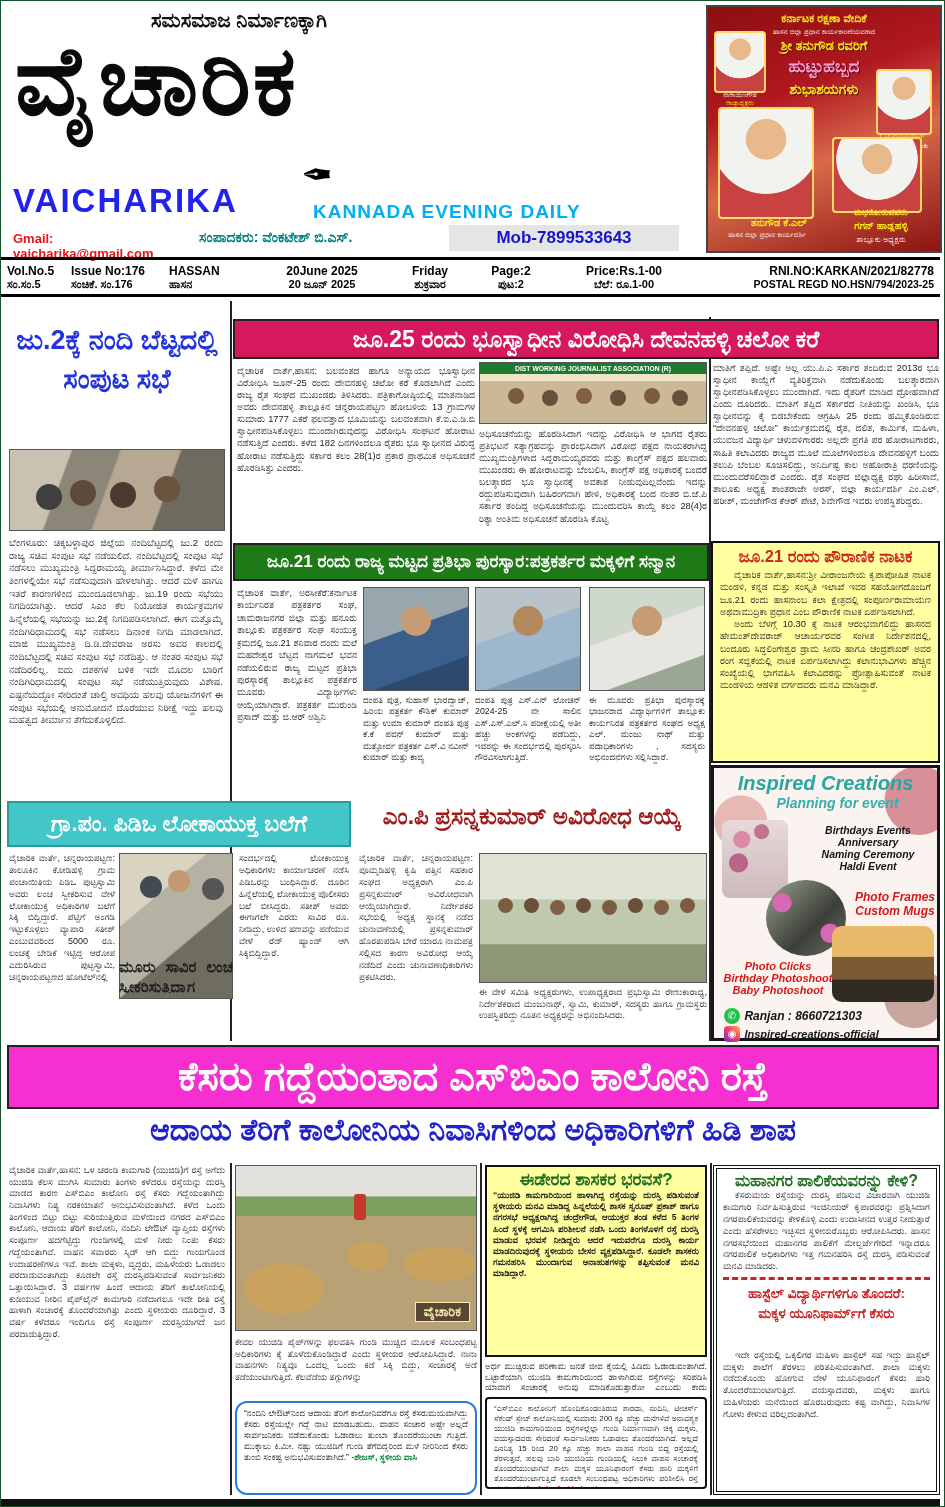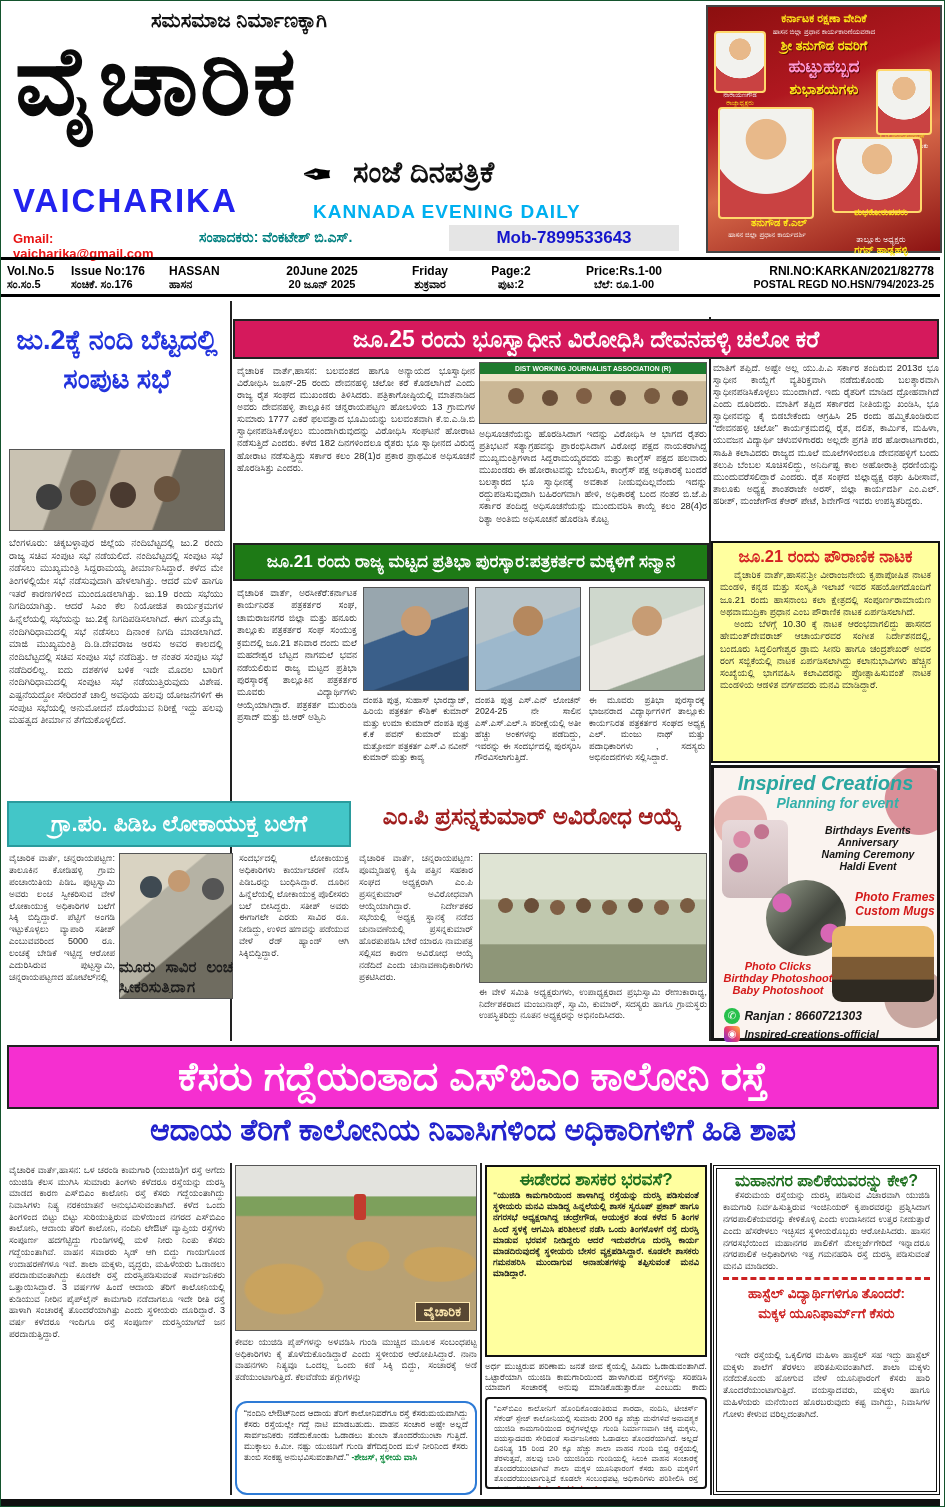--- a/index.html
+++ b/index.html
@@ -40,21 +40,20 @@
 </head>
 <body>
 
 <div class="page">
 
   <div class="abs" style="left:0;top:0;width:702px;height:253px;">
     <div class="abs tagline" style="left:150px;top:8px;width:330px;">ಸಮಸಮಾಜ ನಿರ್ಮಾಣಕ್ಕಾಗಿ</div>
     <div class="abs bigtitle" style="left:14px;top:30px;width:685px;height:140px;">ವೈಚಾರಿಕ</div>
     <div class="abs latin" style="left:12px;top:181px;width:230px;">VAICHARIKA</div>
     <div class="abs" style="left:300px;top:152px;font-size:38px;transform:scaleX(-1);">✒</div>
-    <div class="abs subkn" style="left:352px;top:155px;width:340px;">ಸಂಜೆ ದಿನಪತ್ರಿಕೆ</div>
     <div class="abs suben" style="left:312px;top:200px;width:320px;">KANNADA EVENING DAILY</div>
     <div class="abs email" style="left:12px;top:230px;width:180px;">Gmail: vaicharika@gmail.com</div>
     <div class="abs editor" style="left:198px;top:228px;width:240px;">ಸಂಪಾದಕರು: ವೆಂಕಟೇಶ್ ಬಿ.ಎಸ್.</div>
     <div class="abs mob" style="left:448px;top:224px;width:230px;height:26px;">Mob-7899533643</div>
   </div>
 
   <div class="abs bad" style="left:705px;top:4px;width:236px;height:248px;">
     <div class="t" style="top:5px;color:#ffe81a;font-weight:bold;font-size:11px;">ಕರ್ನಾಟಕ ರಕ್ಷಣಾ ವೇದಿಕೆ</div>
     <div class="t" style="top:21px;color:#ffffff;font-size:7px;">ಹಾಸನ ಜಿಲ್ಲಾ ಪ್ರಧಾನ ಕಾರ್ಯಕಾರಿಣಿಯವರಾದ</div>
     <div class="t" style="top:31px;color:#ffe81a;font-weight:bold;font-size:13px;text-shadow:1px 1px 0 #5a0808;">ಶ್ರೀ ತನುಗೌಡ ರವರಿಗೆ</div>
@@ -64,21 +63,21 @@
     <div class="abs" style="left:2px;top:84px;width:60px;color:#fff;font-size:6.5px;text-align:center;">ನಾರಾಯಣಗೌಡ</div>
     <div class="abs" style="left:2px;top:92px;width:60px;color:#ffe81a;font-size:6.5px;text-align:center;">ರಾಜ್ಯಾಧ್ಯಕ್ಷರು</div>
     <div class="badphoto" style="left:168px;top:62px;width:52px;height:62px;"></div>
     <div class="abs" style="left:158px;top:126px;width:72px;color:#ffe81a;font-size:7px;text-align:center;">ಸಿ.ಟಿ ಮನುಕುಮಾರ್</div>
     <div class="abs" style="left:158px;top:135px;width:72px;color:#fff;font-size:6.5px;text-align:center;">ಕಾರ್ಯಾಧ್ಯಕ್ಷರು ತಾಲೂಕು</div>
     <div class="badphoto" style="left:10px;top:100px;width:92px;height:108px;"></div>
     <div class="abs" style="left:16px;top:210px;width:110px;color:#ffe81a;font-weight:bold;font-size:10px;text-align:center;">ತನುಗೌಡ ಕೆ.ಎಲ್</div>
     <div class="abs" style="left:4px;top:224px;width:110px;color:#ffffff;font-size:7px;text-align:center;">ಹಾಸನ ಜಿಲ್ಲಾ ಪ್ರಧಾನ ಕಾರ್ಯದರ್ಶಿ</div>
     <div class="badphoto" style="left:124px;top:130px;width:86px;height:72px;"></div>
     <div class="abs" style="left:118px;top:200px;width:110px;color:#ffe81a;font-weight:bold;font-size:9px;text-align:center;">ಶುಭಕೋರುವವರು</div>
-    <div class="abs" style="left:118px;top:213px;width:110px;color:#ffe81a;font-weight:bold;font-size:10px;text-align:center;margin-top:24px;">ಗಗನ್ ಹಾಡ್ಲಹಳ್ಳಿ</div>
+    <div class="abs" style="left:118px;top:213px;width:110px;color:#ffe81a;font-weight:bold;font-size:10px;text-align:center;">ಗಗನ್ ಹಾಡ್ಲಹಳ್ಳಿ</div>
     <div class="abs" style="left:118px;top:228px;width:110px;color:#ffffff;font-size:8px;text-align:center;">ತಾಲ್ಲೂಕು ಅಧ್ಯಕ್ಷರು</div>
   </div>
 
   <div class="abs" style="left:0;top:256px;width:939px;height:40px;border-top:3px solid #000;border-bottom:3px solid #000;display:flex;align-items:center;padding:1px 6px;">
     <div style="width:64px;">
         <div style="font-weight:bold;font-size:12px;">Vol.No.5</div>
         <div style="font-weight:bold;font-size:11px;">ಸಂ.ಸಂ.5</div>
       </div>
     <div style="width:98px;">
         <div style="font-weight:bold;font-size:12px;">Issue No:176</div>
@@ -218,21 +217,21 @@
   <div class="abs jt" style="left:478px;top:986px;width:228px;height:52px;font-size:9px;line-height:1.3;">ಈ ವೇಳೆ ಸಮಿತಿ ಅಧ್ಯಕ್ಷರುಗಳು, ಉಪಾಧ್ಯಕ್ಷರಾದ ಪ್ರಭುಸ್ವಾಮಿ ರೇಣುಕಾರಾಧ್ಯ, ನಿರ್ದೇಶಕರಾದ ಮಂಜುನಾಥ್, ಸ್ವಾಮಿ, ಕುಮಾರ್, ಸದಸ್ಯರು ಹಾಗೂ ಗ್ರಾಮಸ್ಥರು ಉಪಸ್ಥಿತರಿದ್ದು ನೂತನ ಅಧ್ಯಕ್ಷರನ್ನು ಅಭಿನಂದಿಸಿದರು.</div>
   <div class="abs" style="left:6px;top:1112px;width:932px;height:44px;color:#2222cc;font-weight:bold;font-size:30px;text-align:center;">ಆದಾಯ ತೆರಿಗೆ ಕಾಲೋನಿಯ ನಿವಾಸಿಗಳಿಂದ ಅಧಿಕಾರಿಗಳಿಗೆ ಹಿಡಿ ಶಾಪ</div>
 
   <div class="abs jt" style="left:8px;top:1164px;width:216px;height:330px;font-size:9px;line-height:1.3;">ವೈಚಾರಿಕ ವಾರ್ತೆ,ಹಾಸನ: ಒಳ ಚರಂಡಿ ಕಾಮಗಾರಿ (ಯುಜಿಡಿ)ಗೆ ರಸ್ತೆ ಅಗೆದು ಯುಜಿಡಿ ಕೆಲಸ ಮುಗಿಸಿ ಸುಮಾರು ತಿಂಗಳು ಕಳೆದರೂ ರಸ್ತೆಯನ್ನು ದುರಸ್ತಿ ಮಾಡದ ಕಾರಣ ಎಸ್‌ಬಿಎಂ ಕಾಲೋನಿ ರಸ್ತೆ ಕೆಸರು ಗದ್ದೆಯಂತಾಗಿದ್ದು ನಿವಾಸಿಗಳು ನಿತ್ಯ ನರಕಯಾತನೆ ಅನುಭವಿಸುವಂತಾಗಿದೆ. ಕಳೆದ ಒಂದು ತಿಂಗಳಿಂದ ಬಿಟ್ಟು ಬಿಟ್ಟು ಸುರಿಯುತ್ತಿರುವ ಮಳೆಯಿಂದ ನಗರದ ಎಸ್‌ಬಿಎಂ ಕಾಲೋನಿ, ಆದಾಯ ತೆರಿಗೆ ಕಾಲೋನಿ, ನಂದಿನಿ ಲೇಔಟ್ ವ್ಯಾಪ್ತಿಯ ರಸ್ತೆಗಳು ಸಂಪೂರ್ಣ ಹದಗೆಟ್ಟಿದ್ದು ಗುಂಡಿಗಳಲ್ಲಿ ಮಳೆ ನೀರು ನಿಂತು ಕೆಸರು ಗದ್ದೆಯಂತಾಗಿವೆ. ವಾಹನ ಸವಾರರು ಸ್ಕಿಡ್ ಆಗಿ ಬಿದ್ದು ಗಾಯಗೊಂಡ ಉದಾಹರಣೆಗಳೂ ಇವೆ. ಶಾಲಾ ಮಕ್ಕಳು, ವೃದ್ಧರು, ಮಹಿಳೆಯರು ಓಡಾಡಲು ಪರದಾಡುವಂತಾಗಿದ್ದು ಕೂಡಲೇ ರಸ್ತೆ ದುರಸ್ತಿಪಡಿಸುವಂತೆ ಸಾರ್ವಜನಿಕರು ಒತ್ತಾಯಿಸಿದ್ದಾರೆ. 3 ವರ್ಷಗಳ ಹಿಂದೆ ಆದಾಯ ತೆರಿಗೆ ಕಾಲೋನಿಯಲ್ಲಿ ಕುಡಿಯುವ ನೀರಿನ ಪೈಪ್‌ಲೈನ್ ಕಾಮಗಾರಿ ನಡೆದಾಗಲೂ ಇದೇ ರೀತಿ ರಸ್ತೆ ಹಾಳಾಗಿ ಸಂಚಾರಕ್ಕೆ ತೊಂದರೆಯಾಗಿತ್ತು ಎಂದು ಸ್ಥಳೀಯರು ದೂರಿದ್ದಾರೆ. 3 ವರ್ಷ ಕಳೆದರೂ ಇಂದಿಗೂ ರಸ್ತೆ ಸಂಪೂರ್ಣ ದುರಸ್ತಿಯಾಗದೆ ಜನ ಪರದಾಡುತ್ತಿದ್ದಾರೆ.</div>
 
   <div class="abs photo" style="left:234px;top:1164px;width:242px;height:166px;
               background:radial-gradient(ellipse at 20% 75%,#c9a35e 0 14%,transparent 15%),radial-gradient(ellipse at 55% 55%,#c9a35e 0 11%,transparent 12%),radial-gradient(ellipse at 85% 60%,#c9a35e 0 12%,transparent 13%),linear-gradient(#e3e3de 0 18%,#7da05c 19% 30%,#b8a174 31% 100%);">
     <div style="width:12px;height:26px;background:#c23b2e;margin:28px 0 0 118px;border-radius:3px;"></div>
     <div style="position:absolute;right:6px;bottom:8px;background:rgba(70,55,40,.85);color:#ffe9b0;font-weight:bold;font-size:13px;padding:1px 8px;border:1px solid #ffe9b0;">ವೈಚಾರಿಕ</div>
   </div>
-  <div class="abs jt" style="left:234px;top:1336px;width:242px;height:60px;font-size:9px;line-height:1.3;">ಕೇವಲ ಯುಜಿಡಿ ಪೈಪ್‌ಗಳನ್ನು ಅಳವಡಿಸಿ ಗುಂಡಿ ಮುಚ್ಚಿದ ಮೂಲಕ ಸಂಬಂಧಪಟ್ಟ ಅಧಿಕಾರಿಗಳು ಕೈ ತೊಳೆದುಕೊಂಡಿದ್ದಾರೆ ಎಂದು ಸ್ಥಳೀಯರ ಆರೋಪಿಸಿದ್ದಾರೆ. ನಾನಾ ವಾಹನಗಳು ನಿತ್ಯವೂ ಒಂದಲ್ಲ ಒಂದು ಕಡೆ ಸಿಕ್ಕಿ ಬಿದ್ದು, ಸಂಚಾರಕ್ಕೆ ಅಡೆ ತಡೆಯುಂಟಾಗುತ್ತಿದೆ. ಕೆಲವೆಡೆಯ ತಗ್ಗುಗಳನ್ನು</div>
+  <div class="abs jt" style="left:234px;top:1336px;width:242px;height:60px;font-size:9px;line-height:1.3;">ಕೇವಲ ಯುಜಿಡಿ ಪೈಪ್‌ಗಳನ್ನು ಫಲವತಿಸಿ ಗುಂಡಿ ಮುಚ್ಚಿದ ಮೂಲಕ ಸಂಬಂಧಪಟ್ಟ ಅಧಿಕಾರಿಗಳು ಕೈ ತೊಳೆದುಕೊಂಡಿದ್ದಾರೆ ಎಂದು ಸ್ಥಳೀಯರ ಆರೋಪಿಸಿದ್ದಾರೆ. ನಾನಾ ವಾಹನಗಳು ನಿತ್ಯವೂ ಒಂದಲ್ಲ ಒಂದು ಕಡೆ ಸಿಕ್ಕಿ ಬಿದ್ದು, ಸಂಚಾರಕ್ಕೆ ಅಡೆ ತಡೆಯುಂಟಾಗುತ್ತಿದೆ. ಕೆಲವೆಡೆಯ ತಗ್ಗುಗಳನ್ನು</div>
   <div class="abs quotebox" style="left:234px;top:1400px;width:242px;height:94px;border:2px solid #2e7bd6;">
     <span>“ನಂದಿನಿ ಲೇಔಟ್‌ನಿಂದ ಆದಾಯ ತೆರಿಗೆ ಕಾಲೋನಿವರೆಗೂ ರಸ್ತೆ ಕೆಸರುಮಯವಾಗಿದ್ದು ಕೆಸರು ರಸ್ತೆಯಲ್ಲೇ ಗದ್ದೆ ನಾಟಿ ಮಾಡಬಹುದು. ವಾಹನ ಸಂಚಾರ ಅಷ್ಟೇ ಅಲ್ಲದೆ ಸಾರ್ವಜನಿಕರು ನಡೆದುಕೊಂಡು ಓಡಾಡಲು ತುಂಬಾ ತೊಂದರೆಯುಂಟಾ ಗುತ್ತಿದೆ. ಮುಕ್ಕಾಲು ಕಿ.ಮೀ. ನಷ್ಟು ಯುಜಿಡಿಗೆ ಗುಂಡಿ ತೆಗೆದಿದ್ದರಿಂದ ಮಳೆ ನೀರಿನಿಂದ ಕೆಸರು ತುಂಬಿ ಸಂಕಷ್ಟ ಅನುಭವಿಸುವಂತಾಗಿದೆ.”</span>
     <span class="attr" style="color:#0d8a3d;">-ಶೇಜಸ್, ಸ್ಥಳೀಯ ವಾಸಿ</span>
   </div>
 
   <div class="abs ylw" style="left:484px;top:1164px;width:222px;height:192px;padding:3px 6px;">
     <div class="grnhead" style="font-size:17px;">ಈಡೇರದ ಶಾಸಕರ ಭರವಸೆ?</div>
     <div class="jt" style="font-size:8.6px;line-height:1.3;font-weight:bold;">“ಯುಜಿಡಿ ಕಾಮಗಾರಿಯಿಂದ ಹಾಳಾಗಿದ್ದ ರಸ್ತೆಯನ್ನು ದುರಸ್ತಿ ಪಡಿಸುವಂತೆ ಸ್ಥಳೀಯರು ಮನವಿ ಮಾಡಿದ್ದ ಹಿನ್ನಲೆಯಲ್ಲಿ ಶಾಸಕ ಸ್ವರೂಪ್ ಪ್ರಕಾಶ್ ಹಾಗೂ ನಗರಸಭೆ ಅಧ್ಯಕ್ಷರಾಗಿದ್ದ ಚಂದ್ರೇಗೌಡ, ಆಯುಕ್ತರ ತಂಡ ಕಳೆದ 5 ತಿಂಗಳ ಹಿಂದೆ ಸ್ಥಳಕ್ಕೆ ಆಗಮಿಸಿ ಪರಿಶೀಲನೆ ನಡೆಸಿ ಒಂದು ತಿಂಗಳೊಳಗೆ ರಸ್ತೆ ದುರಸ್ತಿ ಮಾಡುವ ಭರವಸೆ ನೀಡಿದ್ದರು ಆದರೆ ಇದುವರೆಗೂ ದುರಸ್ತಿ ಕಾರ್ಯ ಮಾಡದಿರುವುದಕ್ಕೆ ಸ್ಥಳೀಯರು ಬೇಸರ ವ್ಯಕ್ತಪಡಿಸಿದ್ದಾರೆ. ಕೂಡಲೇ ಶಾಸಕರು ಗಮನಹರಿಸಿ ಮುಂದಾಗುವ ಅನಾಹುತಗಳನ್ನು ತಪ್ಪಿಸುವಂತೆ ಮನವಿ ಮಾಡಿದ್ದಾರೆ.</div>
   </div>
   <div class="abs jt" style="left:484px;top:1360px;width:222px;height:34px;font-size:8.6px;line-height:1.25;">ಅರ್ಧ ಮುಚ್ಚಿರುವ ಪರಿಣಾಮ ಜನತೆ ಜೀವ ಕೈಯಲ್ಲಿ ಹಿಡಿದು ಓಡಾಡುವಂತಾಗಿದೆ. ಒಟ್ಟಾರೆಯಾಗಿ ಯುಜಿಡಿ ಕಾಮಗಾರಿಯಿಂದ ಹಾಳಾಗಿರುವ ರಸ್ತೆಗಳನ್ನು ಸರಿಪಡಿಸಿ ಯಾವಾಗ ಸಂಚಾರಕ್ಕೆ ಅನುವು ಮಾಡಿಕೊಡುತ್ತಾರೋ ಎಂಬುದು ಕಾದು ನೋಡಬೇಕಿದೆ.</div>

